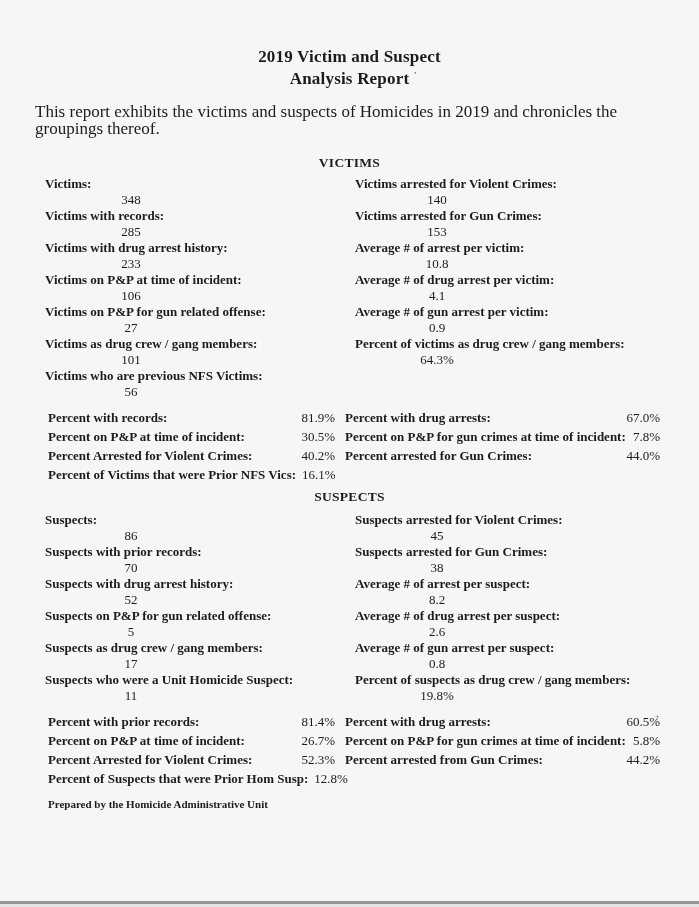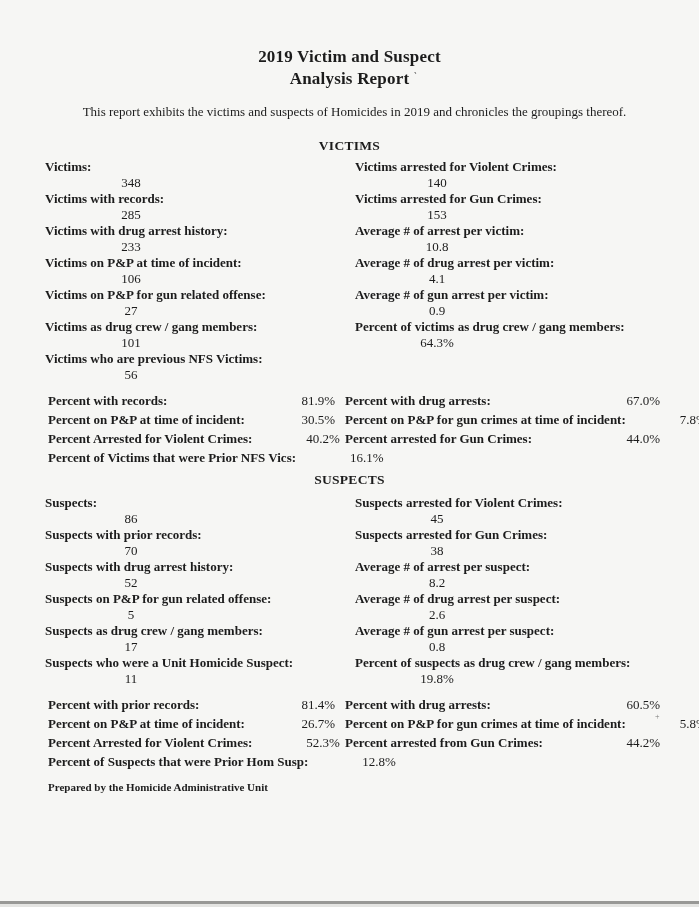--- a/index.html
+++ b/index.html
@@ -17,23 +17,22 @@
   .title-block {
     padding-top: 46px;
     text-align: center;
     font-weight: bold;
     font-size: 17px;
     line-height: 22px;
     letter-spacing: 0.2px;
   }
   .intro {
     margin: 13px 25px 16px 35px;
-    font-size: 13px;
+    font-size: 17px;
     line-height: 17px;
-    text-align: center;
   }
   .section-heading {
     text-align: center;
     font-weight: bold;
     font-size: 13.5px;
     line-height: 17px;
     letter-spacing: 0.3px;
   }
   .heading-victims { margin-top: 17px; }
   .heading-suspects { margin-top: 4px; }
@@ -44,21 +43,21 @@
   .col-right { margin-left: 23px;  width: 350px; }
   .stat { }
   .stat-label { font-weight: bold; font-size: 13px; line-height: 16px; }
   .stat-value { font-size: 13px; line-height: 16px; text-align: center; }
   .col-left  .stat-value { width: 172px; }
   .col-right .stat-value { width: 164px; }
 
   .percents { display: flex; align-items: flex-start; margin-top: 8px; }
   .pcol-left  { margin-left: 48px; width: 287px; }
   .pcol-right { margin-left: 10px; width: 315px; }
-  .percent-row { display: flex; justify-content: space-between; font-size: 13px; line-height: 19px; gap: 48px; }
+  .percent-row { display: flex; justify-content: space-between; font-size: 13px; line-height: 19px; }
   .percent-label { font-weight: bold; white-space: nowrap; }
   .percent-value { text-align: center; padding-left: 6px; }
 
   .footer { margin: 9px 0 0 48px; }
   .prepared { font-size: 11px; font-weight: bold; line-height: 14px; }
   .footer-date { font-size: 16.5px; font-weight: bold; line-height: 20px; }
 
   .artifact { position: absolute; color: #4a4a4a; }
   .artifact-quote { left: 414px; top: 70px; font-size: 11px; }
   .artifact-plus  { left: 655px; top: 712px; font-size: 8px; color: #777; }

